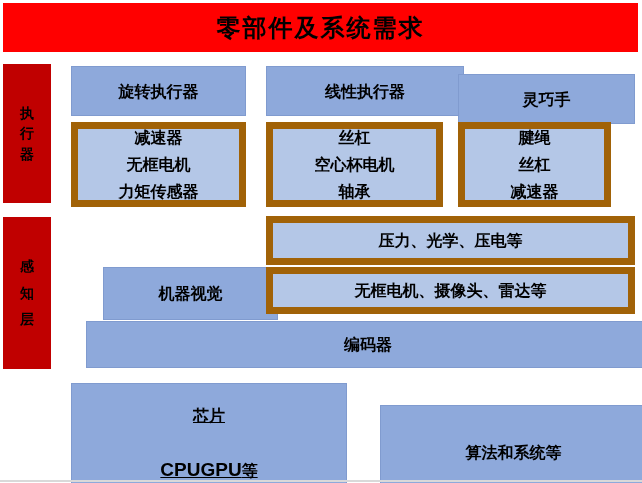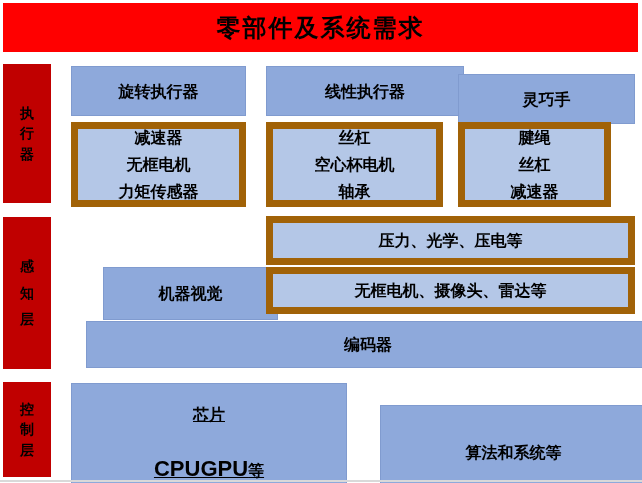--- a/index.html
+++ b/index.html
@@ -27,21 +27,21 @@
     line-height:1.45;text-align:center;margin:0 auto;
   }
   .side-bar .vtext.wide{line-height:1.9;}
   .box{
     font-size:16px;font-weight:bold;
     line-height:27px;
     white-space:pre-line;
   }
   .box.dark{background:#8EA9DB;border:1px solid #809BCF;}
   .box.light{background:#B4C7E7;border:7px solid #a16207;}
-  .latin{font-family:"Liberation Sans", sans-serif;font-weight:bold;font-size:22px;}
+  .latin{font-family:"Liberation Sans", sans-serif;font-weight:bold;font-size:19px;}
   .chip-lines{text-align:center;line-height:27px;}
   .bottom-line{background:#D9D9D9;}
 </style>
 </head>
 <body>
 
 <div class="canvas">
 
   <div class="abs center title-bar" style="left:3px;top:3px;width:635px;height:49px;">零部件及系统需求</div>
 
@@ -67,23 +67,20 @@
     <span class="vtext wide">感知层</span>
   </div>
 
   <div class="abs center box light" style="left:266px;top:216px;width:369px;height:49px;">压力、光学、压电等</div>
 
   <div class="abs center box dark" style="left:71px;top:267px;width:175px;height:53px;margin-left:32px;">机器视觉</div>
   <div class="abs center box light" style="left:266px;top:267px;width:369px;height:47px;">无框电机、摄像头、雷达等</div>
 
   <div class="abs center box dark" style="left:86px;top:321px;width:564px;height:47px;">编码器</div>
 
-  <div class="abs center side-bar" style="left:3px;top:382px;width:48px;height:95px;">
-    <span class="vtext">控制层</span>
-  </div>
 
   <div class="abs center box dark" style="left:71px;top:383px;width:276px;height:119px;text-decoration:underline;">
     <span class="chip-lines">
       <span style="display:block;">芯片</span>
       <span style="display:block;"><span class="latin">CPUGPU</span><span>等</span></span>
     </span>
   </div>
   <div class="abs center box dark" style="left:380px;top:383px;width:267px;height:95px;margin-top:22px;">算法和系统等</div>
 
   <div class="abs bottom-line" style="left:0px;top:480px;width:642px;height:2px;"></div>

